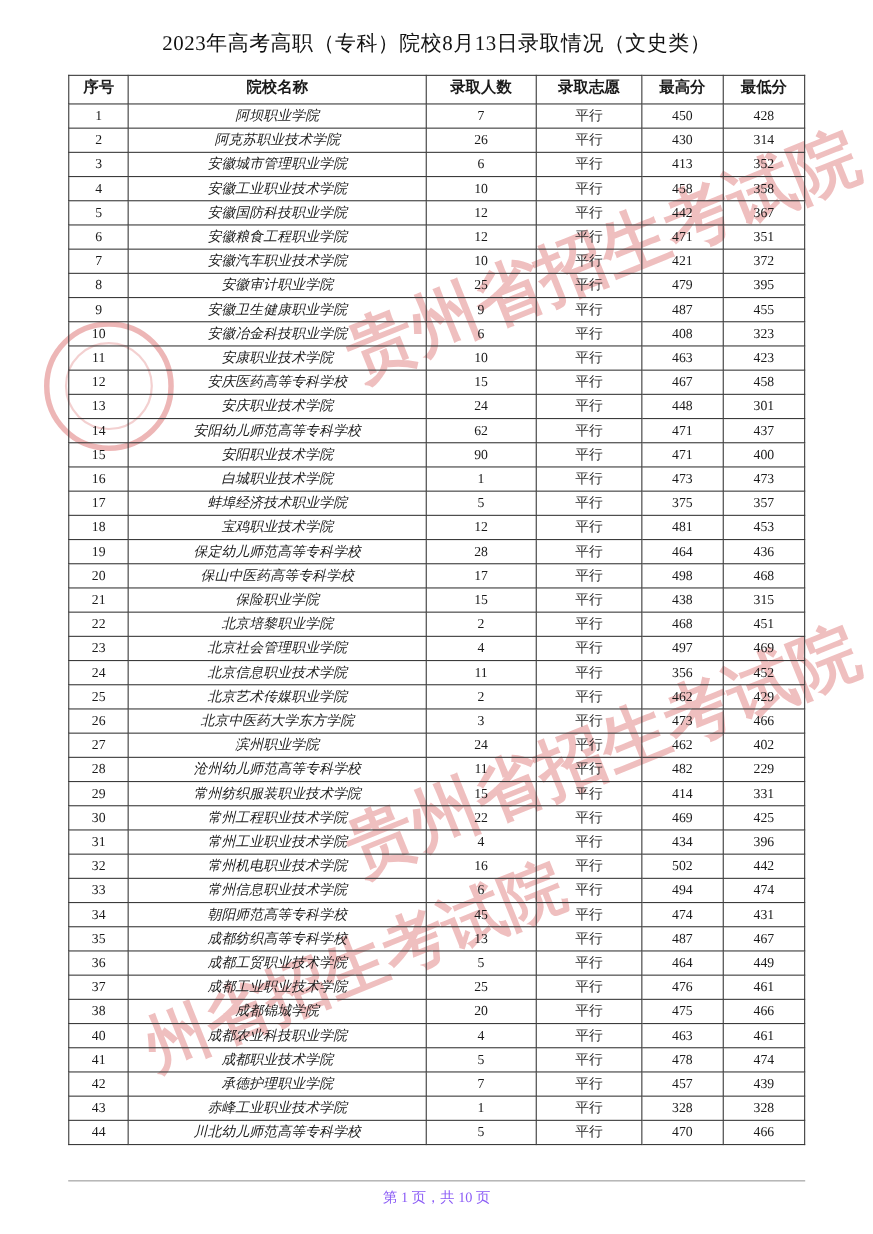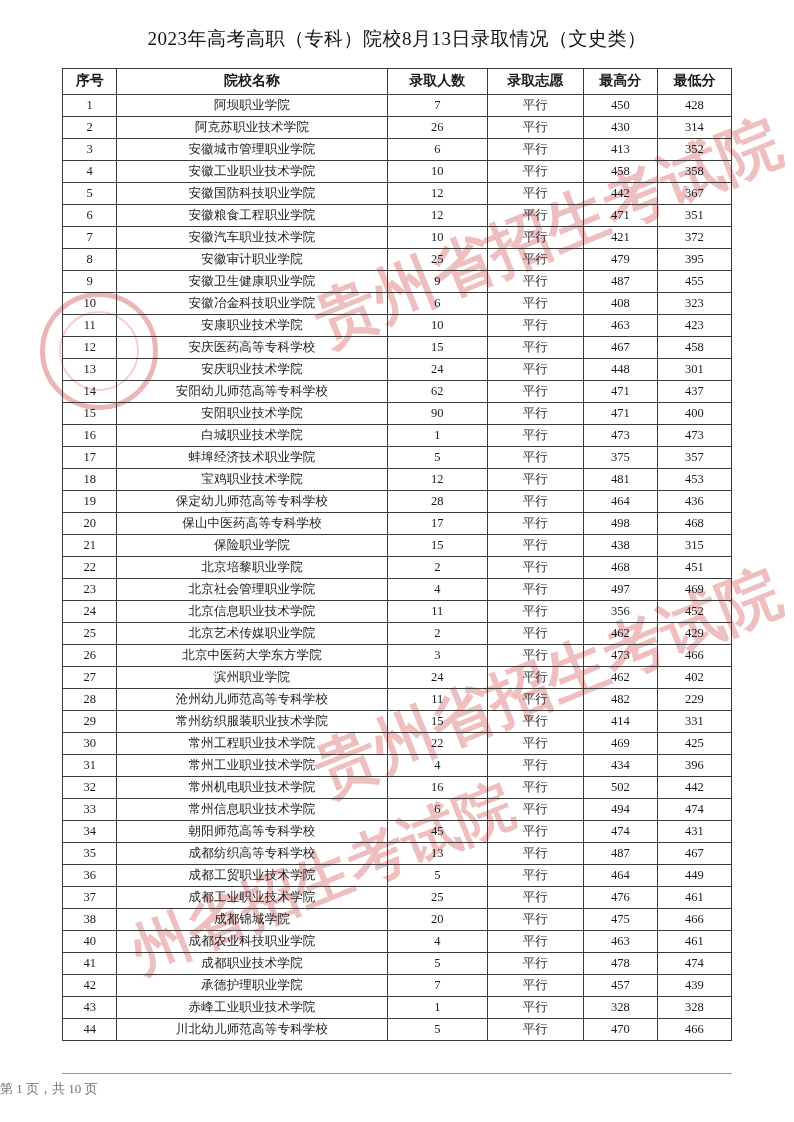--- a/index.html
+++ b/index.html
@@ -58,36 +58,38 @@
   col.c-index { width: 50px; }
   col.c-name  { width: 248px; }
   col.c-count { width: 92px; }
   col.c-pref  { width: 88px; }
   col.c-max   { width: 68px; }
   col.c-min   { width: 68px; }
 
   td.name-cell {
     font-size: 13px;
     letter-spacing: 0.2px;
+    font-style: italic;
   }
   td.num-cell {
     font-size: 13px;
   }
   td.pref-cell {
     font-size: 12.5px;
     color: #2d2d2d;
   }
 
   .footer {
     position: absolute;
     left: 0;
     right: 0;
     bottom: 24px;
+    text-align: center;
     font-size: 13px;
-    color: #737373;
+    color: #8b5cf6;
     z-index: 3;
   }
   .footer .rule {
     width: 670px;
     height: 1px;
     background: #9a9a9a;
     margin: 0 auto 6px auto;
   }
 
   

